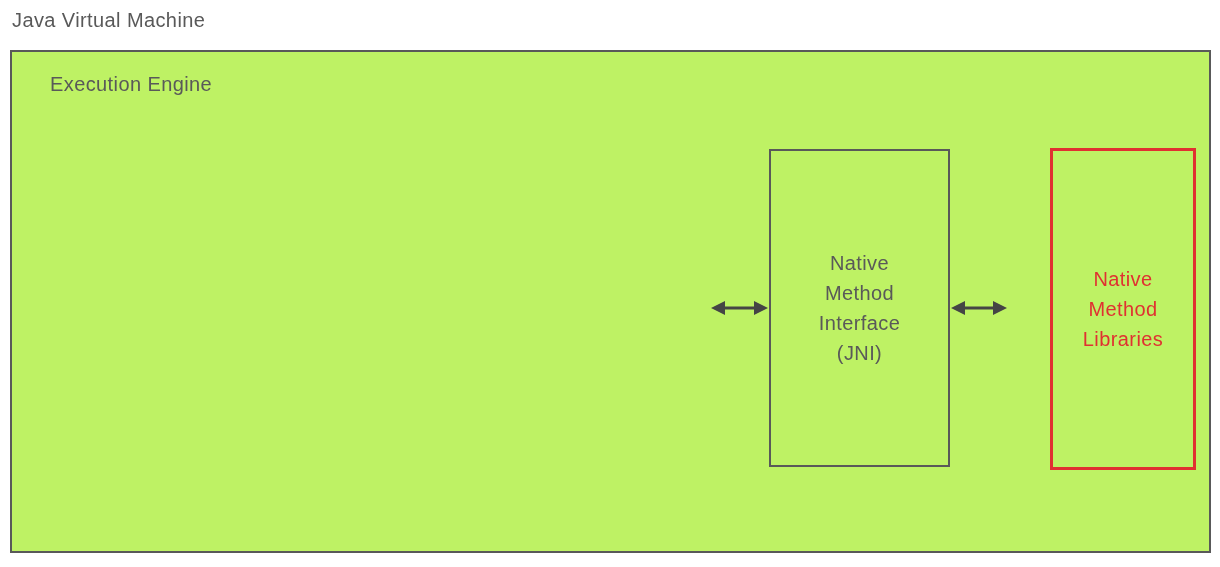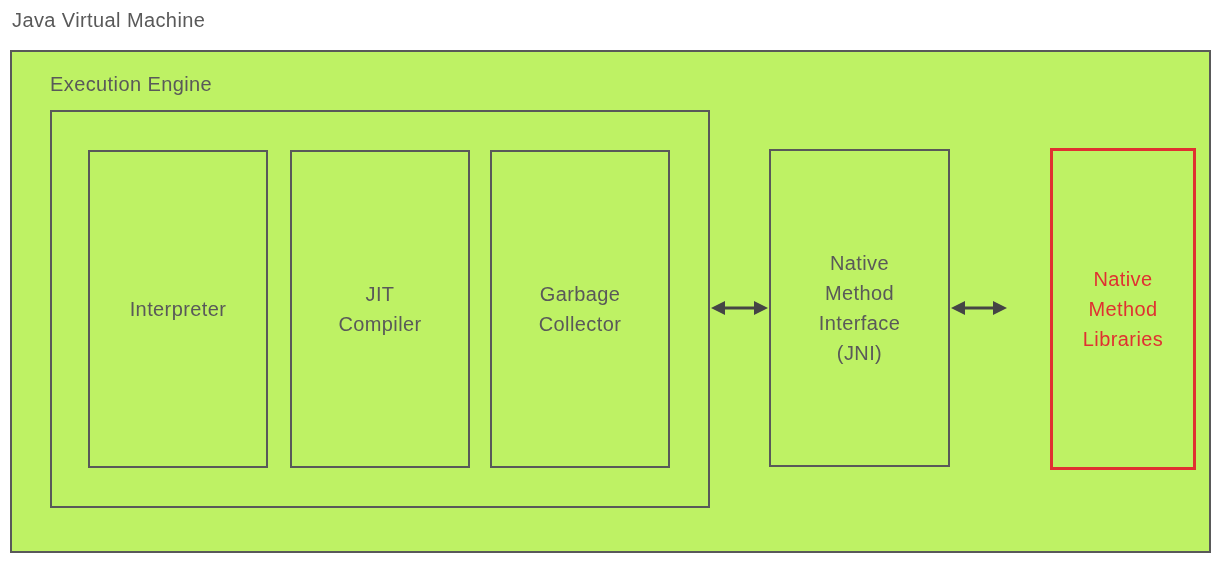--- a/index.html
+++ b/index.html
@@ -75,31 +75,20 @@
 <body>
 
 <div class="canvas">
 
   <div class="label title-label">Java Virtual Machine</div>
 
   <div class="box jvm-box">
 
     <div class="label ee-label">Execution Engine</div>
 
-    <div class="box ee-box">
-      <div class="box comp-box interpreter-box">
-        <span class="box-label wrap-110">Interpreter</span>
-      </div>
-      <div class="box comp-box jit-box">
-        <span class="box-label wrap-110">JIT Compiler</span>
-      </div>
-      <div class="box comp-box gc-box">
-        <span class="box-label wrap-110">Garbage Collector</span>
-      </div>
-    </div>
 
     <div class="arrow arrow-1">
       <svg viewBox="0 0 59 18">
         <line x1="11" y1="9" x2="48" y2="9"></line>
         <polygon points="1,9 15,2 15,16"></polygon>
         <polygon points="58,9 44,2 44,16"></polygon>
       </svg>
     </div>
 
     <div class="box comp-box jni-box">

